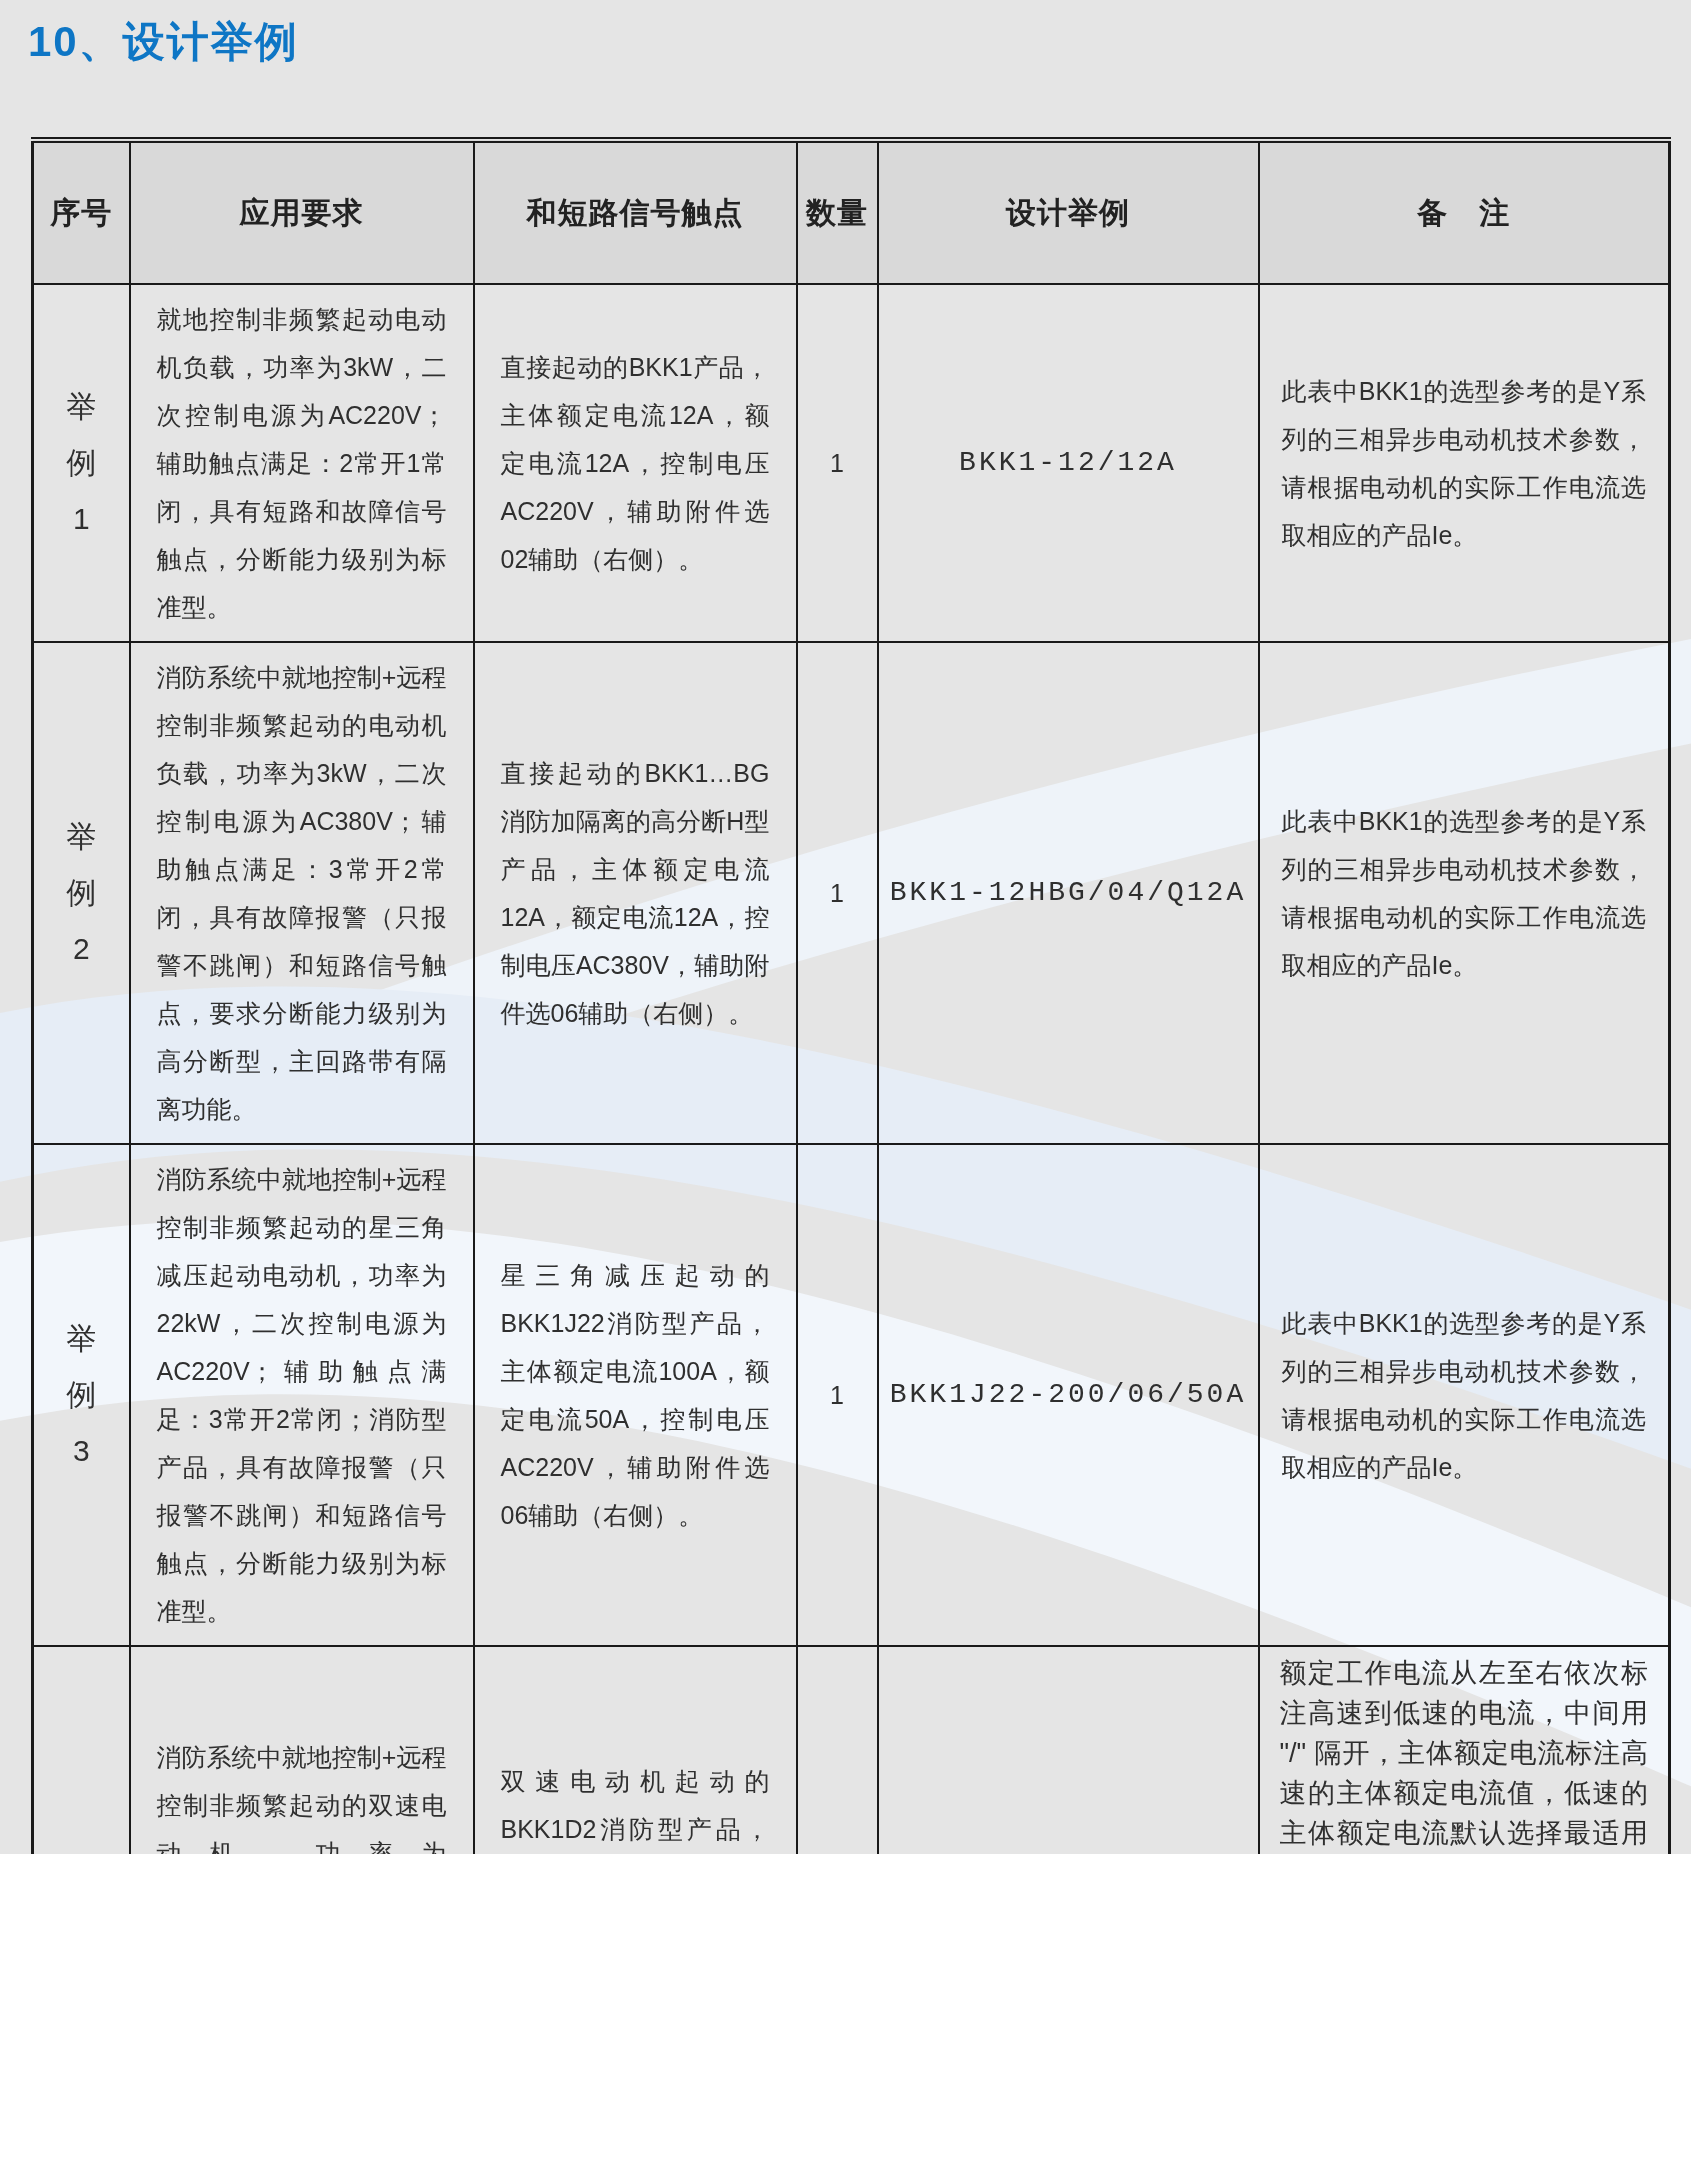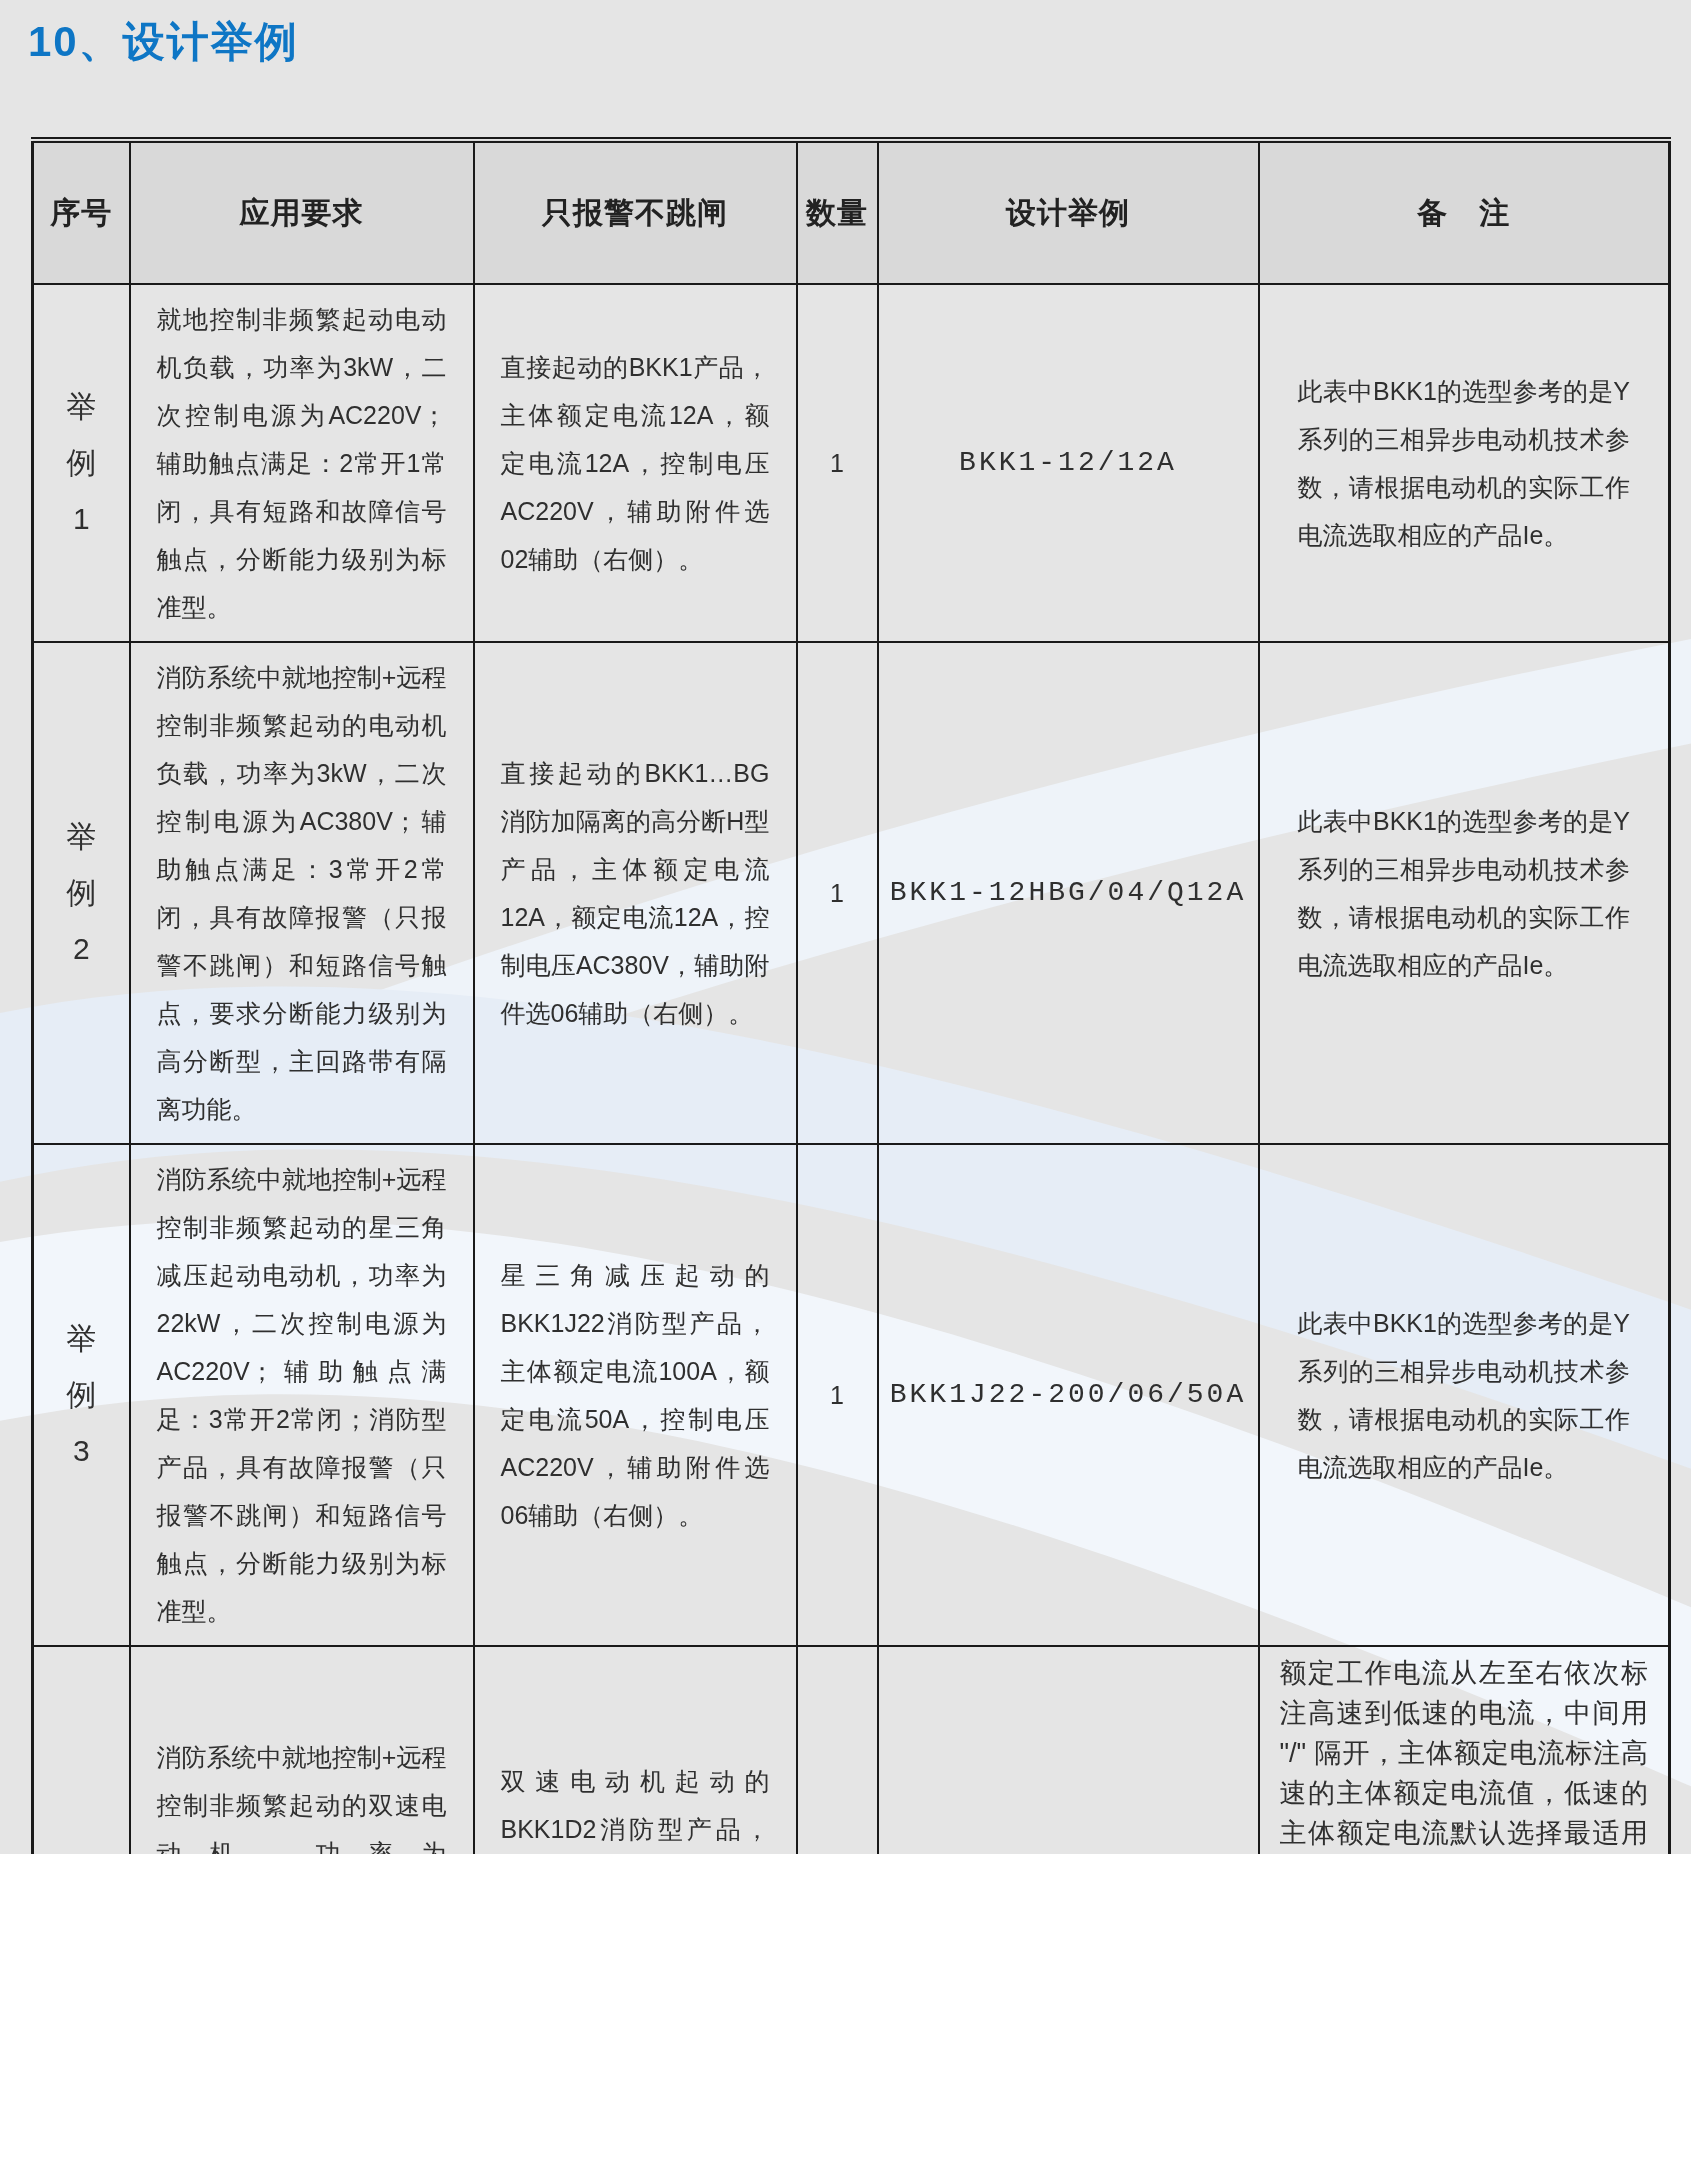--- a/index.html
+++ b/index.html
@@ -59,21 +59,21 @@
   }
   .c-qty{text-align:center;}
   .c-model{
     text-align:center;
     font-family:Liberation Mono, monospace;
     letter-spacing:3px;
     font-size:28px;
   }
   .c-remark{
     text-align:justify;
-    padding:10px 38px;
+    padding:10px 22px;
     white-space:pre-line;
   }
   .r4 .c-remark{
     line-height:40px;
     font-size:27px;
     padding:6px 20px;
   }
   .row-h1 td{height:348px;}
   .row-h2 td{height:461px;margin-top:48px;}
   .row-h3 td{height:460px;}
@@ -101,21 +101,21 @@
         <col style="width:344px">
         <col style="width:323px">
         <col style="width:81px">
         <col style="width:381px">
         <col style="width:411px">
       </colgroup>
       <thead>
         <tr>
           <th class="hcell">序号</th>
           <th class="hcell">应用要求</th>
-          <th class="hcell">只报警不跳闸</th>
+          <th class="hcell">和短路信号触点</th>
           <th class="hcell">数量</th>
           <th class="hcell">设计举例</th>
           <th class="hcell">备　注</th>
         </tr>
       </thead>
       <tbody>
         <tr class="row-h1 r1">
           <td class="c-seq">举
 例
 1</td>

